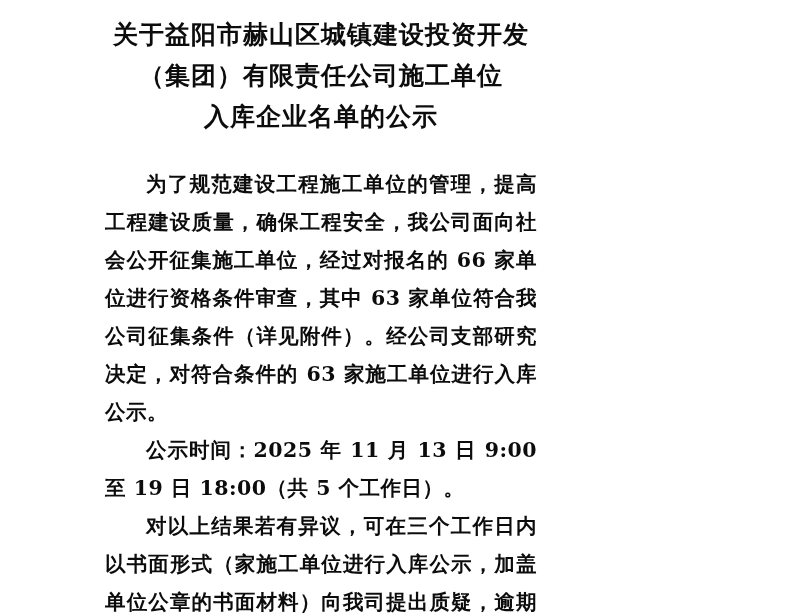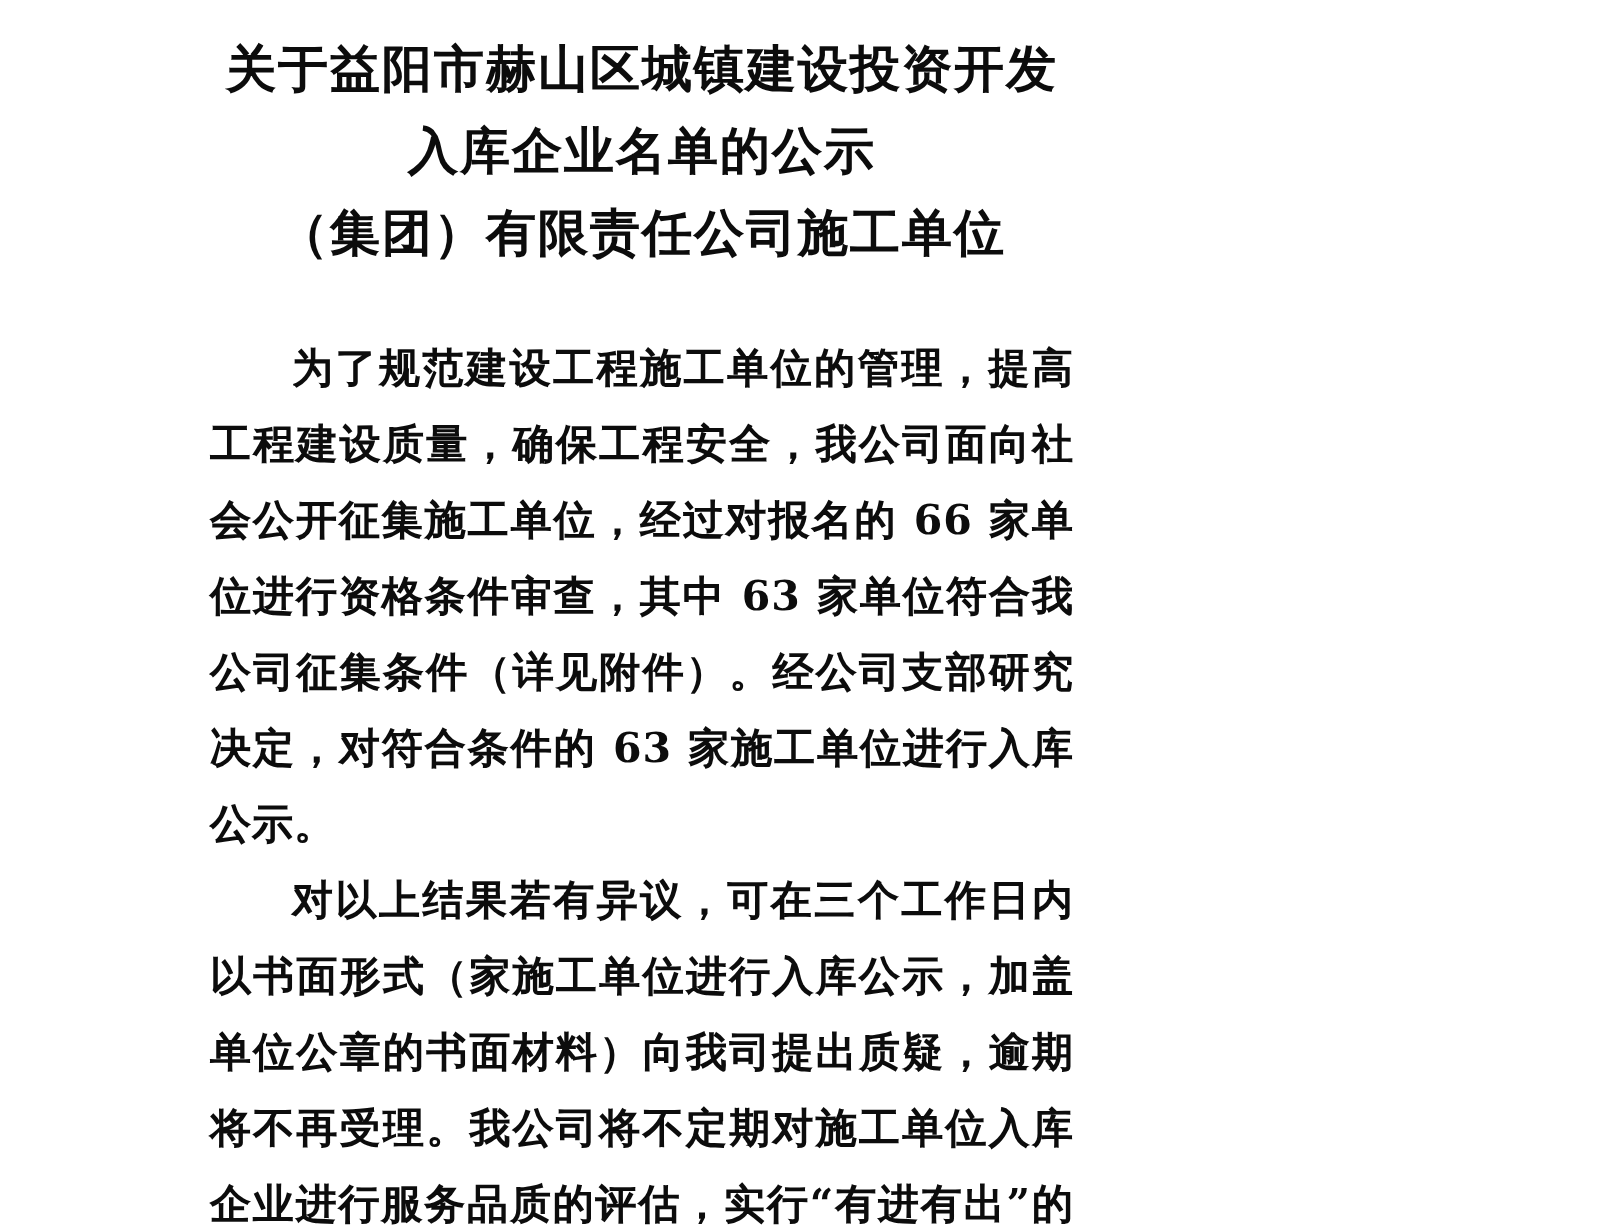--- a/index.html
+++ b/index.html
@@ -49,22 +49,23 @@
     font-weight: bold;
   }
 </style>
 </head>
 <body>
 
 <div class="page">
 
   <h1 class="doc-title">
     <span class="tline">关于益阳市赫山区城镇建设投资开发</span>
+    <span class="tline">（集团）有限责任公司施工单位</span>
     <span class="tline">入库企业名单的公示</span>
-    <span class="tline">（集团）有限责任公司施工单位</span>
   </h1>
 
   <div class="body-block">
     <p class="para">为了规范建设工程施工单位的管理，提高工程建设质量，确保工程安全，我公司面向社会公开征集施工单位，经过对报名的 66 家单位进行资格条件审查，其中 63 家单位符合我公司征集条件（详见附件）。经公司支部研究决定，对符合条件的 63 家施工单位进行入库公示。</p>
+    <p class="para">公示时间：2025 年 11 月 13 日 9:00 至 19 日 18:00（共 5 个工作日）。</p>
     <p class="para">对以上结果若有异议，可在三个工作日内以书面形式（家施工单位进行入库公示，加盖单位公章的书面材料）向我司提出质疑，逾期将不再受理。我公司将不定期对施工单位入库企业进行服务品质的评估，实行“有进有出”的动态管理。</p>
   </div>
 
 </div>
 
 </body></html>

